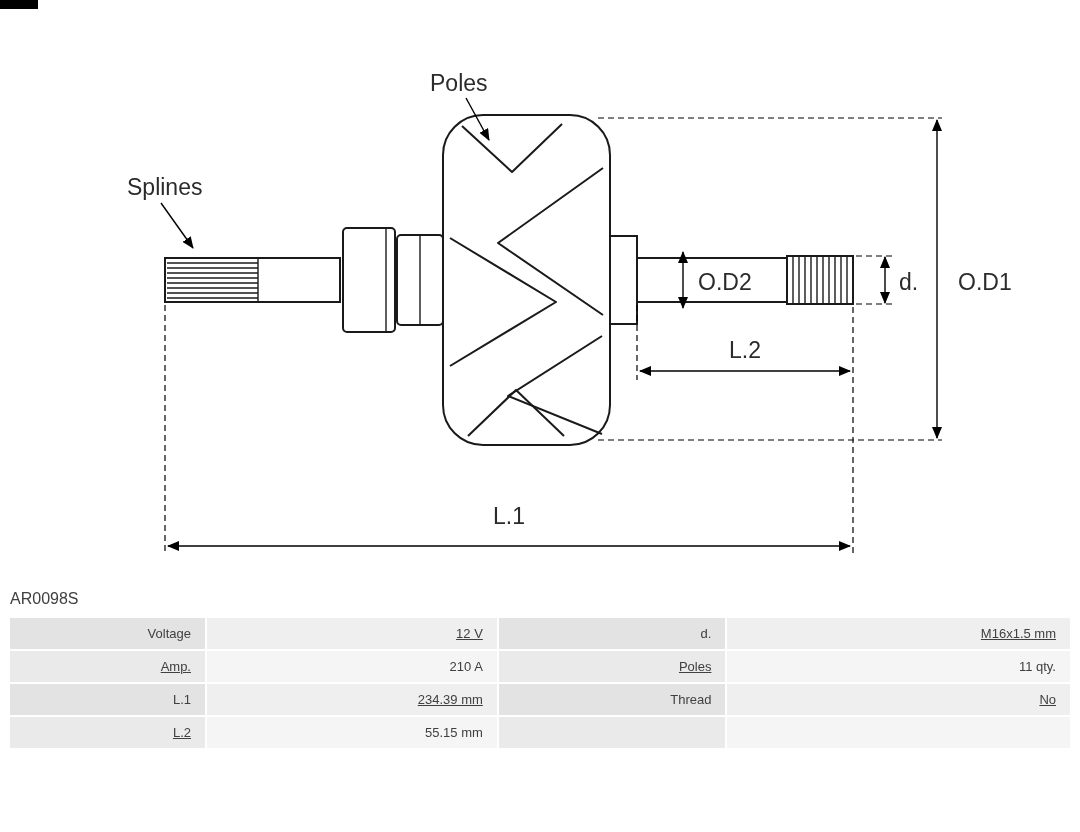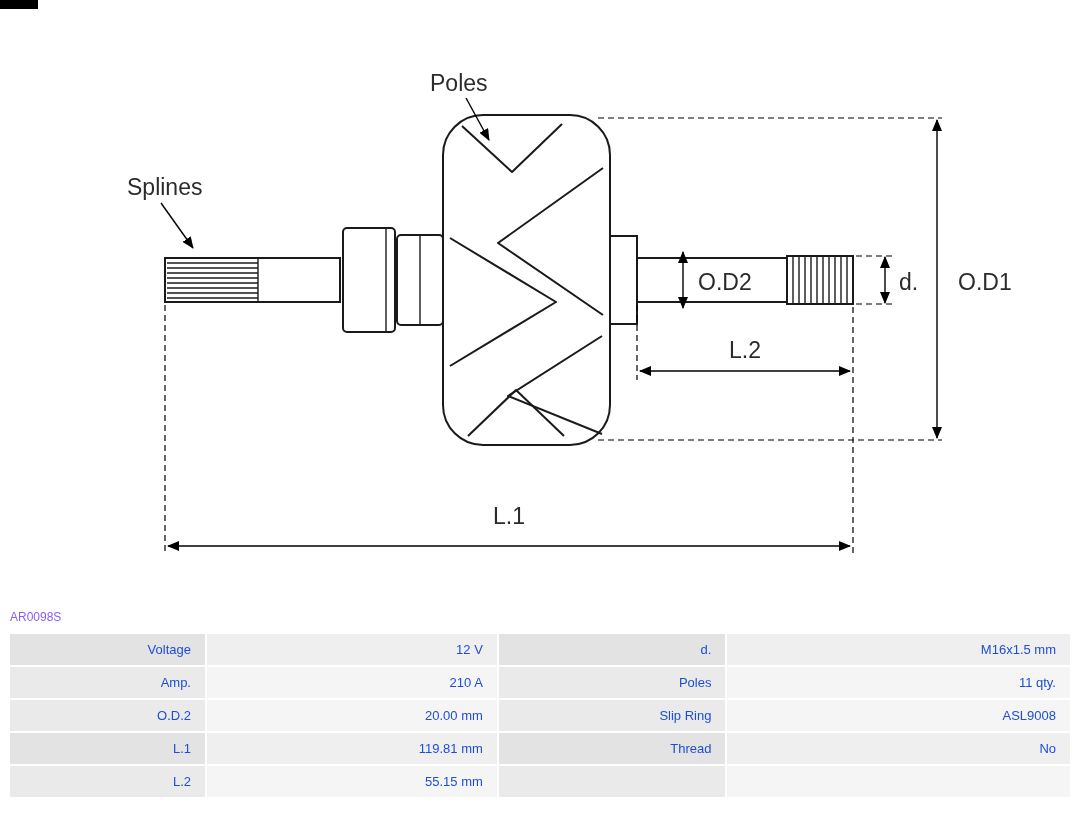--- a/index.html
+++ b/index.html
@@ -7,26 +7,26 @@
   .artifact{position:absolute;top:0;left:0;width:38px;height:9px;background:#000;}
   svg{display:block;}
   svg text{font-family:"Liberation Sans",sans-serif;fill:#2b2b2b;}
   .draw{stroke:#1a1a1a;stroke-width:2;fill:#ffffff;}
   .thin{stroke:#1a1a1a;stroke-width:1.4;fill:none;}
   .claw{stroke:#1a1a1a;stroke-width:2;fill:none;stroke-linejoin:round;}
   .dim{stroke:#000;stroke-width:1.4;fill:none;}
   .ext{stroke:#000;stroke-width:1.2;fill:none;stroke-dasharray:6 4;}
   .lead{stroke:#000;stroke-width:1.4;fill:none;}
   .dlabel{font-size:23px;}
-  .part-number{margin:20px 0 8px 10px;font-size:12px;font-weight:normal;color:#8b5cf6;}
+  .part-number{margin:0 0 8px 10px;font-size:16px;font-weight:normal;color:#404040;}
   table.spec{border-collapse:separate;border-spacing:2px;margin:0 8px;width:1064px;table-layout:fixed;}
-  table.spec td{font-size:13px;color:#1d4ed8;text-align:right;padding:8px 14px 8px 6px;overflow:hidden;white-space:nowrap;}
+  table.spec td{font-size:13px;color:#404040;text-align:right;padding:8px 14px 8px 6px;overflow:hidden;white-space:nowrap;}
   tr.odd td.lab{background:#e3e3e3;}
-  tr.odd td.val{background:#efefef;}
-  tr.even td.lab{background:#eaeaea;}
+  tr.odd td.val{background:#efefef;text-decoration:underline;}
+  tr.even td.lab{background:#eaeaea;text-decoration:underline;}
   tr.even td.val{background:#f5f5f5;}
   td.lab{color:#555;}
   td.val{color:#333;}
 </style>
 </head>
 <body>
 
 <div class="artifact"></div>
 
 <svg width="1080" height="590" viewBox="0 0 1080 590">
@@ -127,29 +127,23 @@
       <td class="val">12 V</td>
       <td class="lab">d.</td>
       <td class="val">M16x1.5 mm</td>
     </tr>
     <tr class="even">
       <td class="lab">Amp.</td>
       <td class="val">210 A</td>
       <td class="lab">Poles</td>
       <td class="val">11 qty.</td>
     </tr>
-    <tr class="even">
-      <td class="lab">O.D.2</td>
-      <td class="val">20.00 mm</td>
-      <td class="lab">Slip Ring</td>
-      <td class="val">ASL9008</td>
-    </tr>
     <tr class="odd">
       <td class="lab">L.1</td>
-      <td class="val">119.81 mm</td>
+      <td class="val">234.39 mm</td>
       <td class="lab">Thread</td>
       <td class="val">No</td>
     </tr>
     <tr class="even">
       <td class="lab">L.2</td>
       <td class="val">55.15 mm</td>
       <td class="lab"></td>
       <td class="val"></td>
     </tr>
   </tbody>

